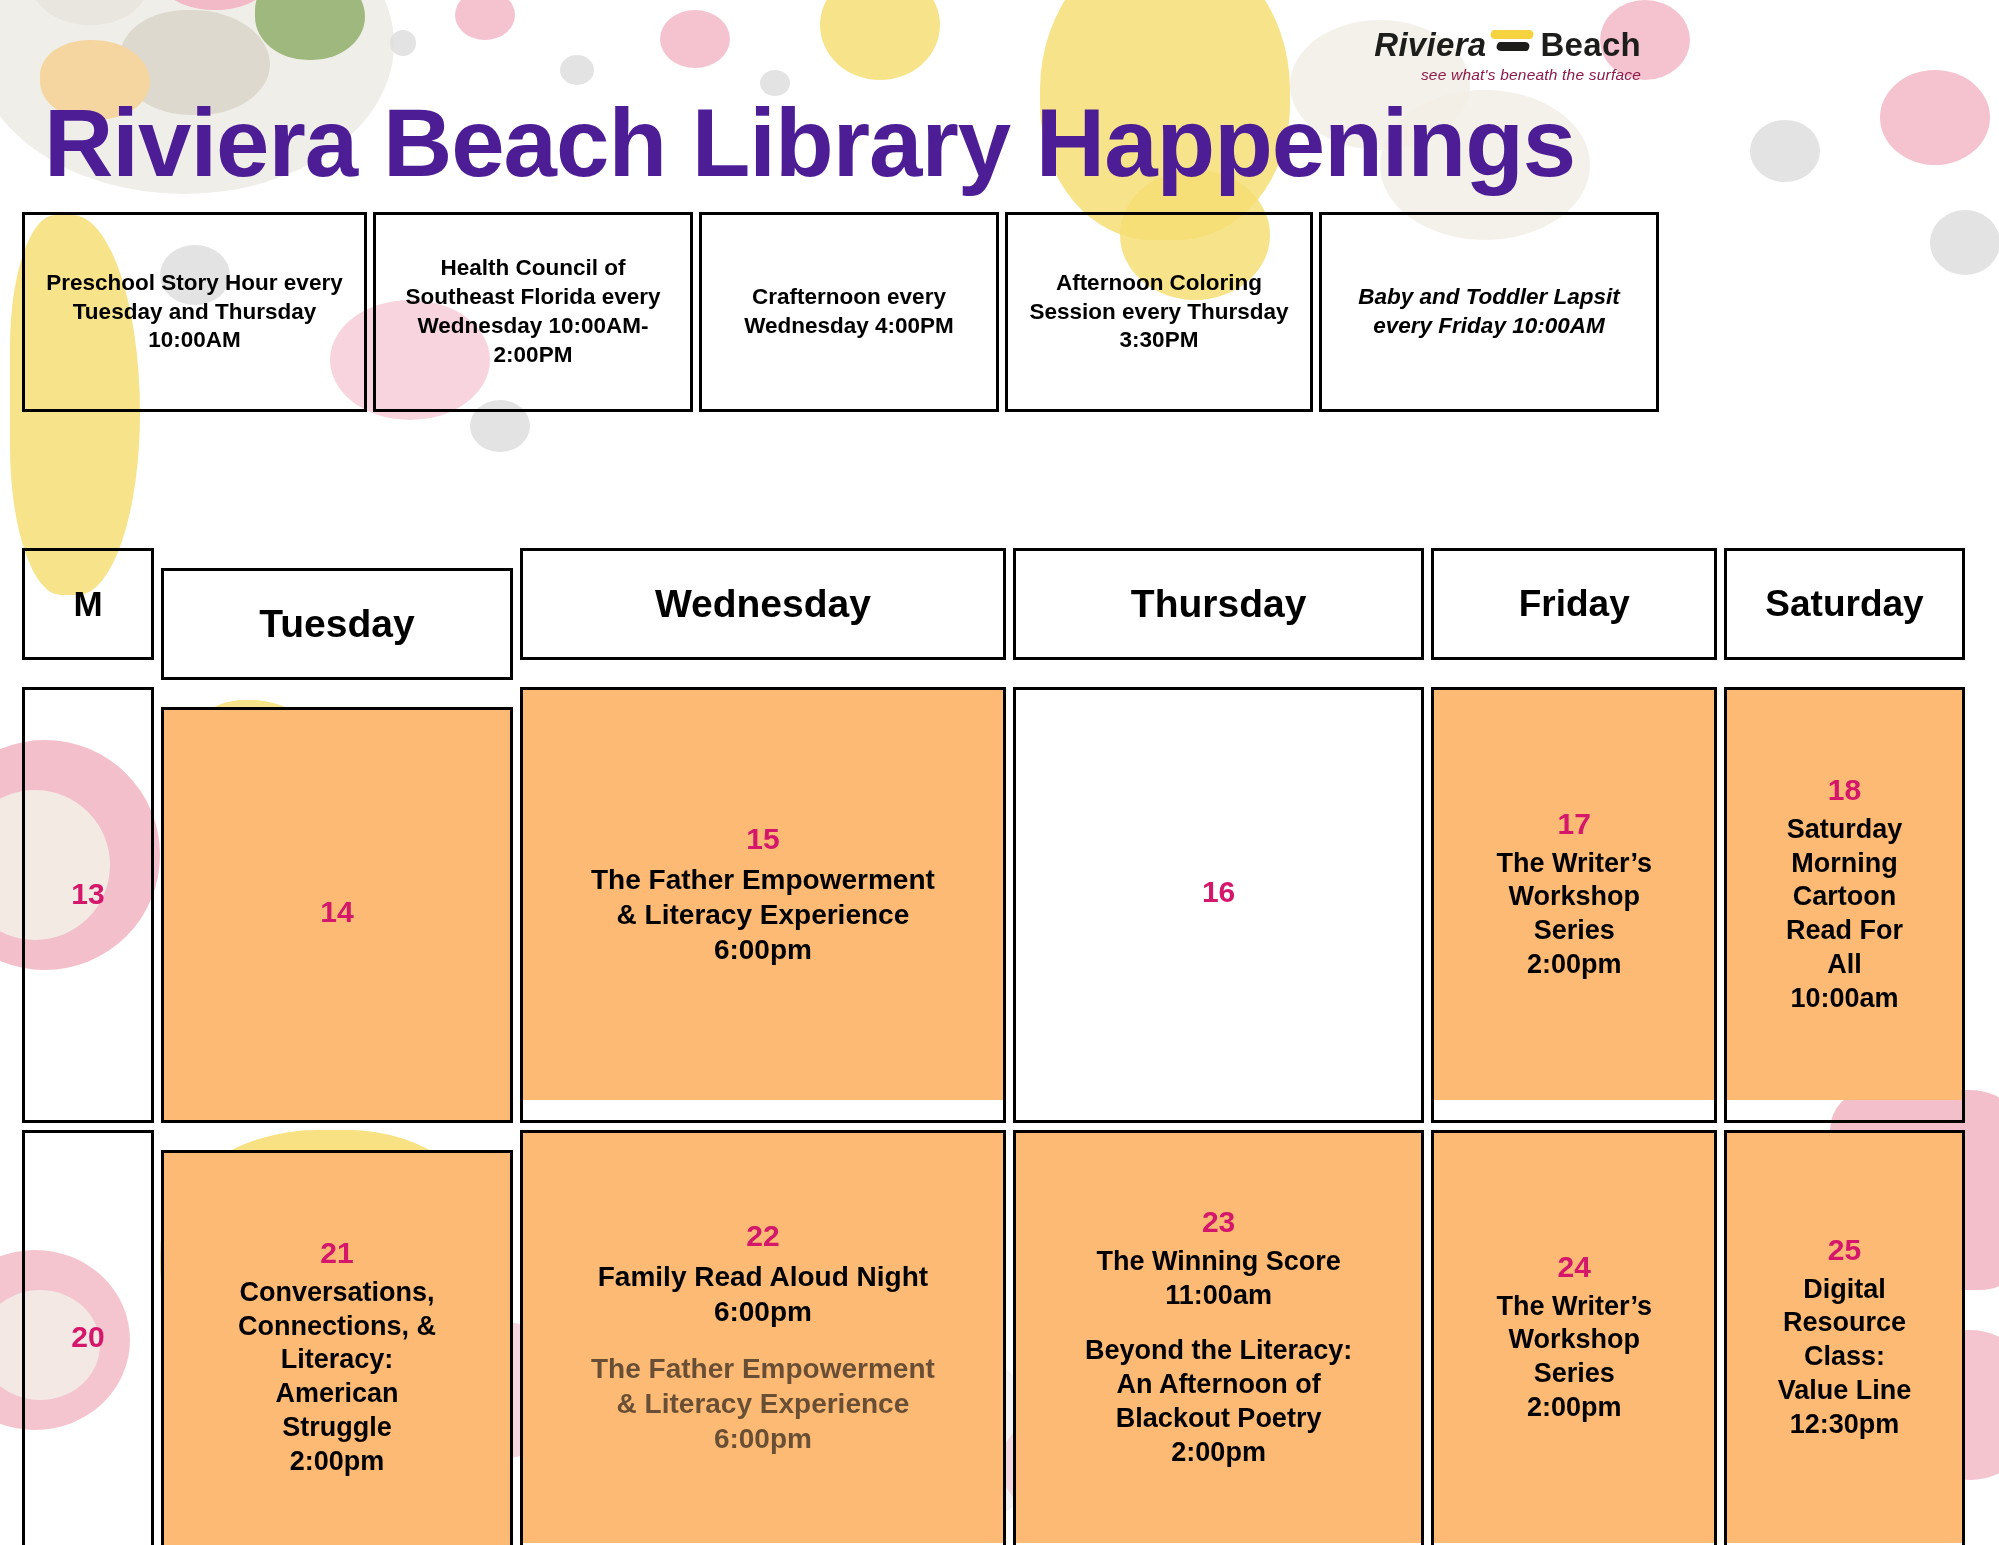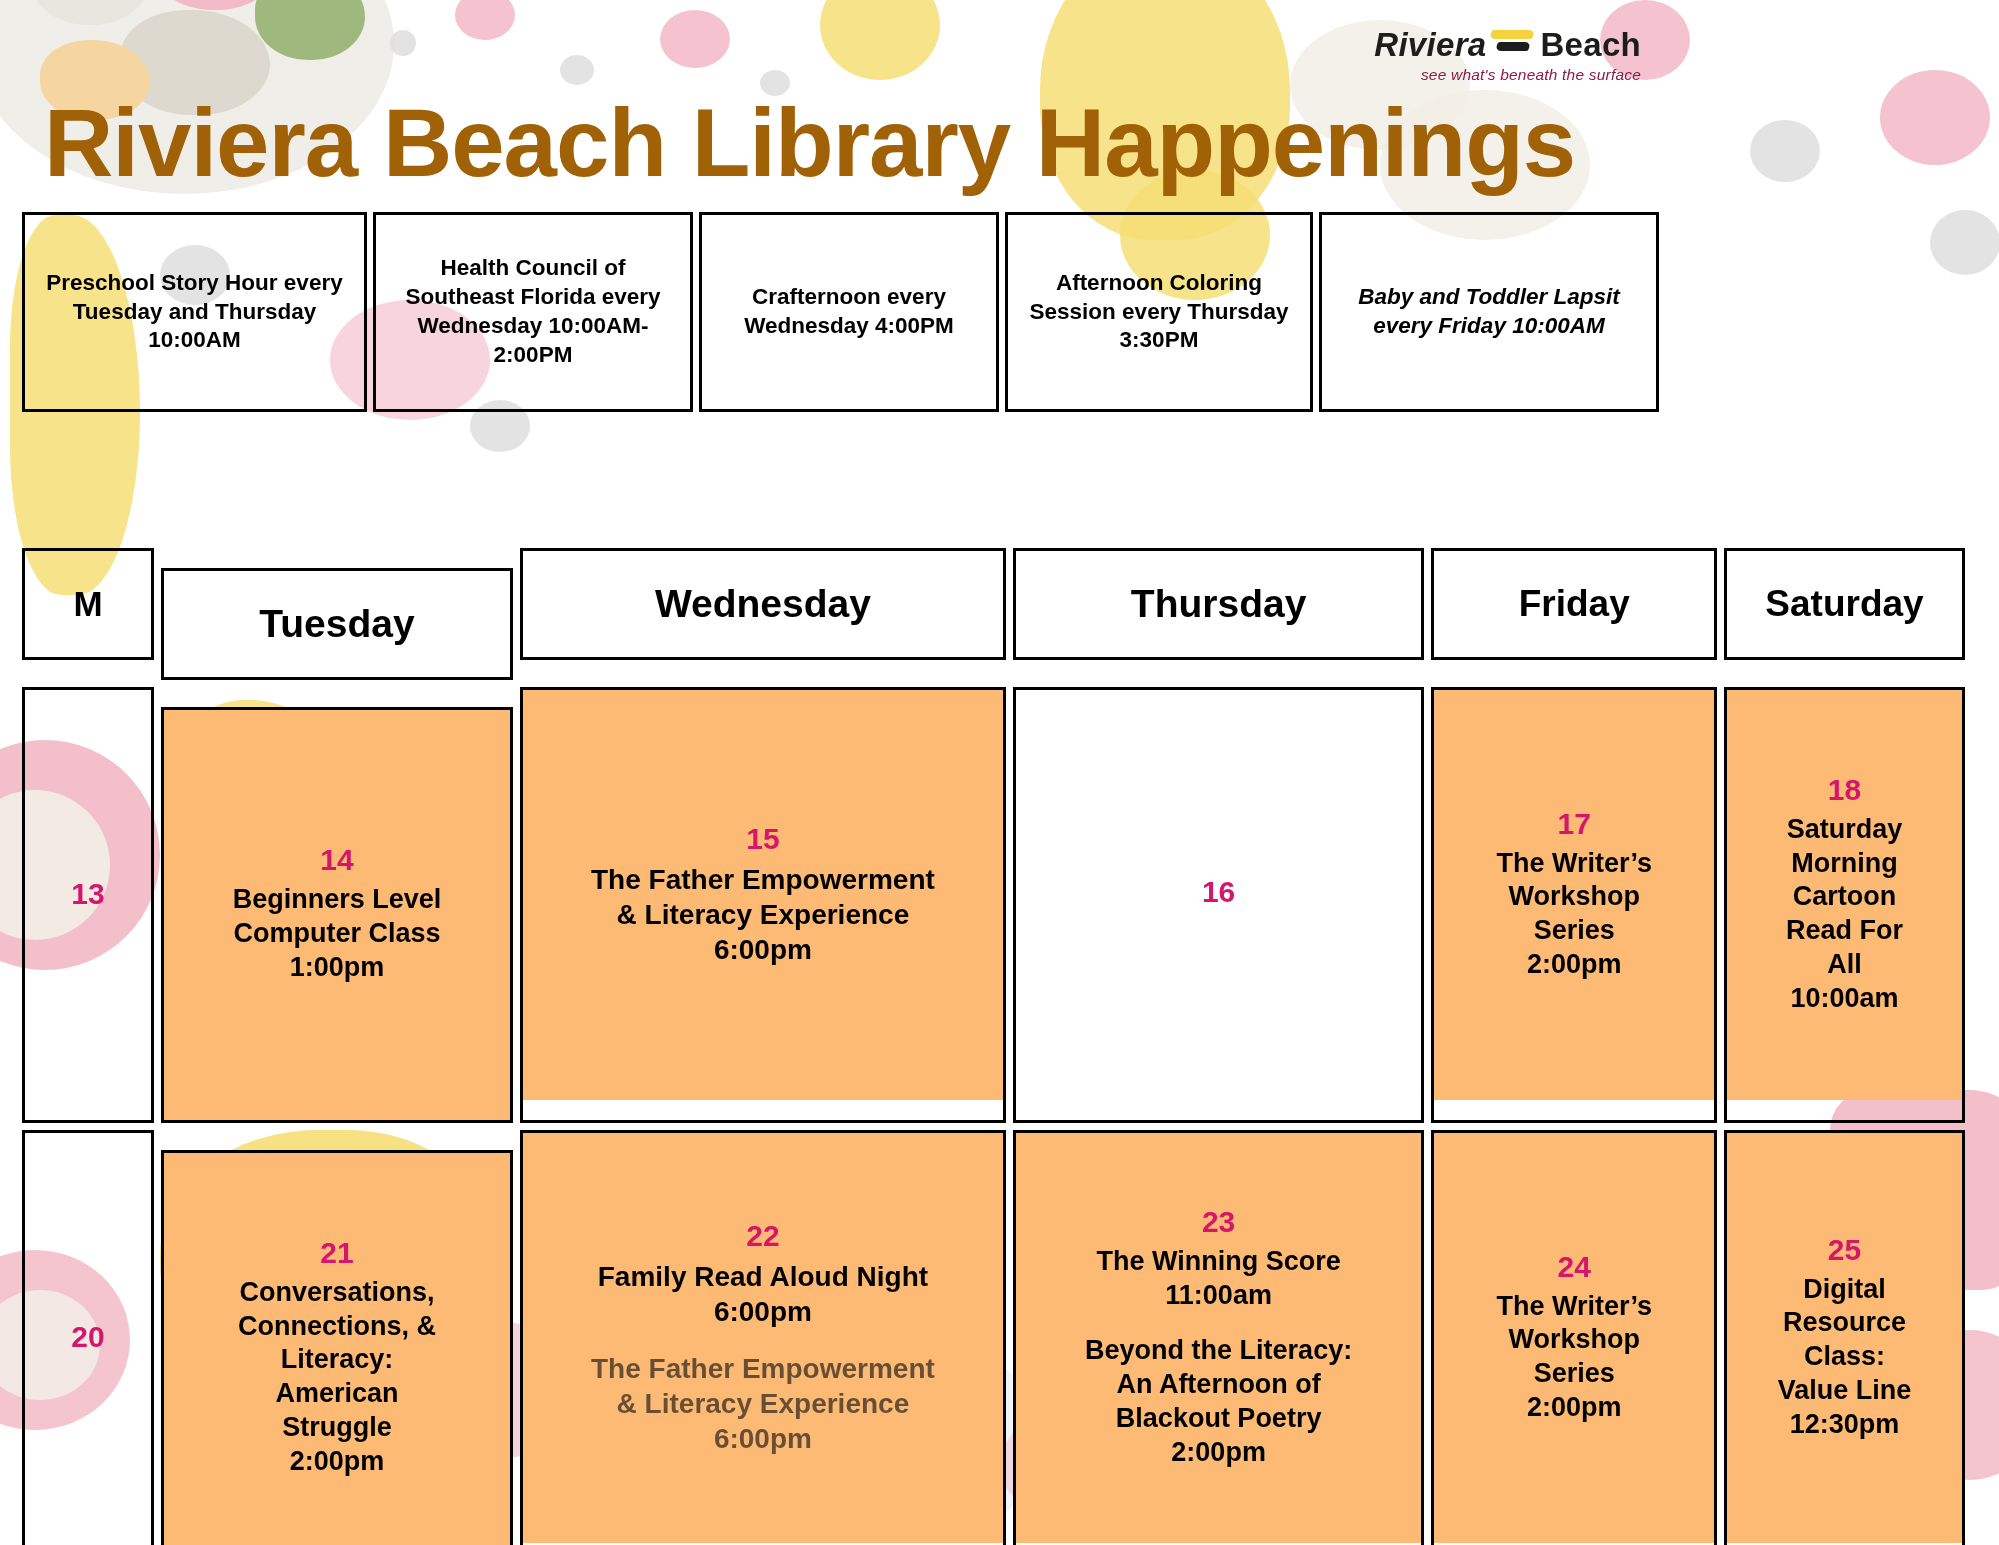--- a/index.html
+++ b/index.html
@@ -97,21 +97,21 @@
     white-space: nowrap;
   }
 
   
   .title {
     position: absolute;
     left: 44px;
     top: 95px;
     font-size: 96px;
     font-weight: bold;
-    color: #a16207;
+    color: #4c1d95;
     letter-spacing: -1px;
     white-space: nowrap;
     line-height: 1;
   }
 
   
   .recurring {
     position: absolute;
     left: 22px;
     top: 212px;
@@ -328,23 +328,20 @@
 
     <div class="cal-row row1">
       <div class="cal-cell w-mon">
         <div class="day-cell plain mon-cell">
           <div class="day-num">13</div>
         </div>
       </div>
       <div class="cal-cell w-tue narrow">
         <div class="day-cell shaded">
           <div class="day-num">14</div>
-          <div class="evt">Beginners Level
-Computer Class
-1:00pm</div>
         </div>
       </div>
       <div class="cal-cell w-wed">
         <div class="day-cell shaded">
           <div class="day-num">15</div>
           <div class="evt">The Father Empowerment
 &amp; Literacy Experience
 6:00pm</div>
         </div>
       </div>

